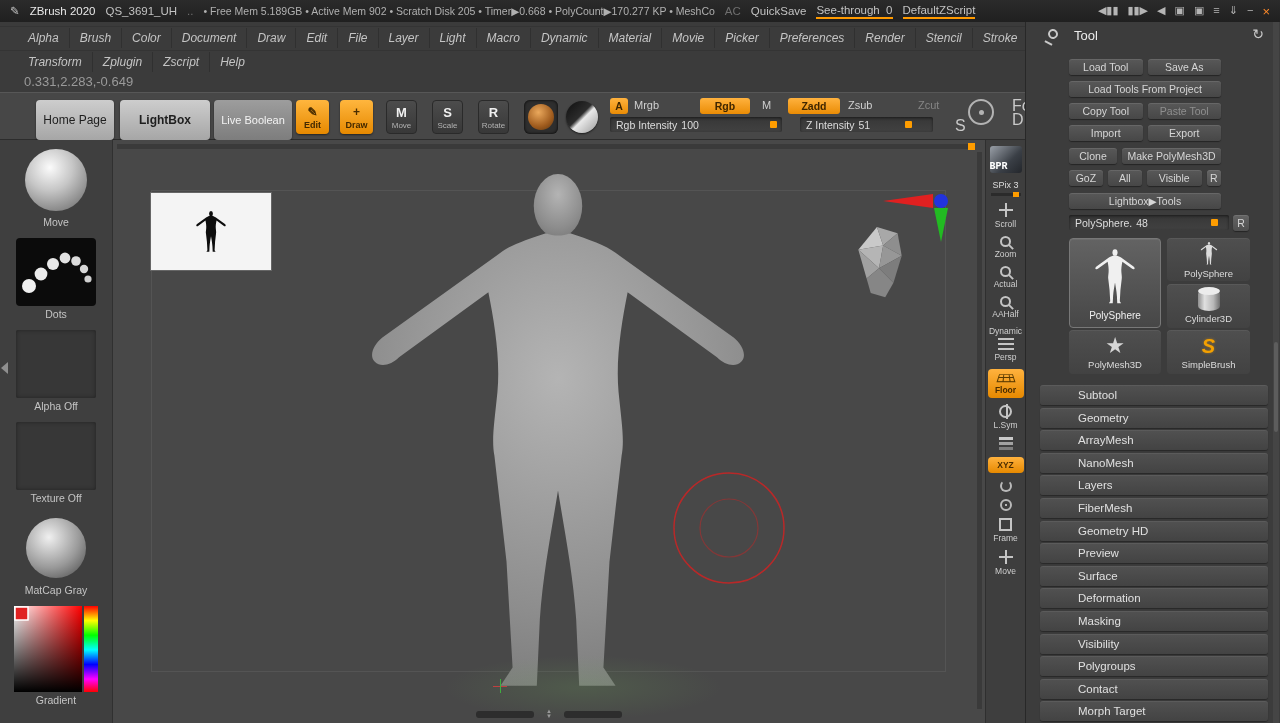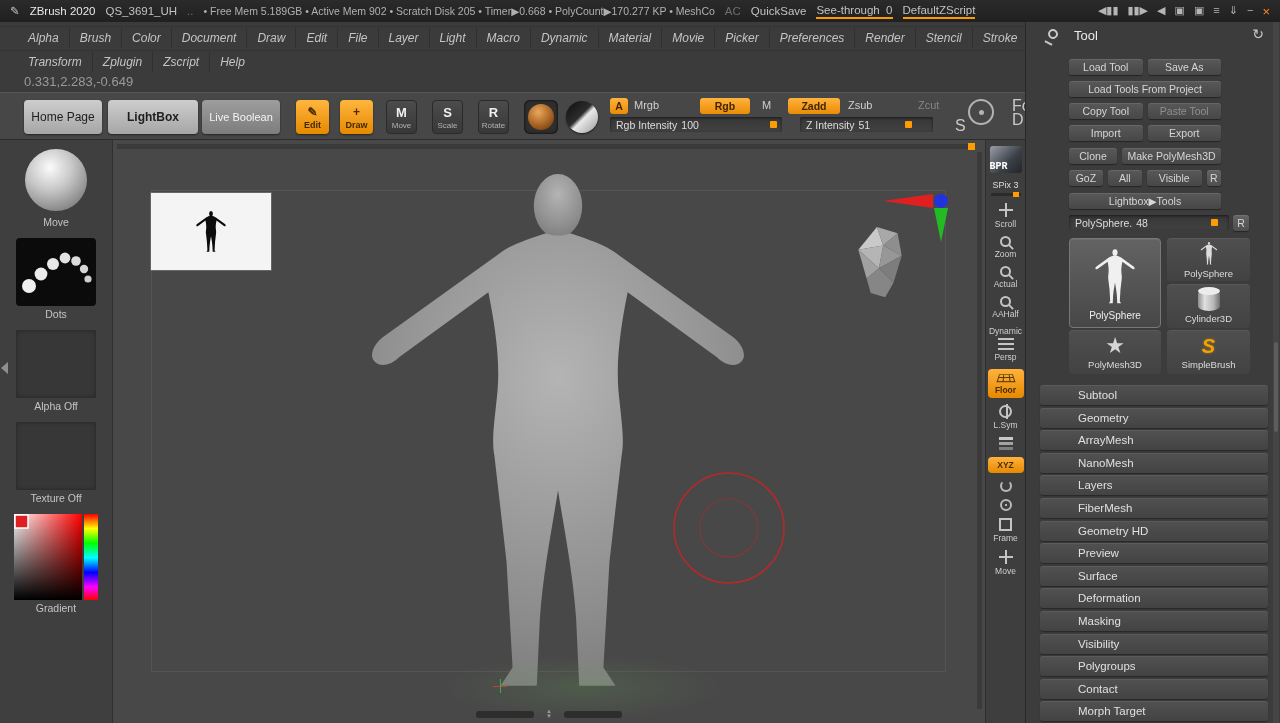--- a/index.html
+++ b/index.html
@@ -32,24 +32,25 @@
   #menurow1 { top:26px; } #menurow2 { top:50px; }
   .menu-item { padding:0 10px; border-right:1px solid rgba(0,0,0,.18); line-height:20px; }
   .menu-item:last-child { border-right:none; }
   #coords { position:absolute; left:24px; top:74px; font-size:13px; color:#9a9a9a; }
   
   #shelf {
     position:absolute; left:0; top:92px; width:1035px; height:48px;
     background:#474747; border-top:1px solid #575757; border-bottom:1px solid #2c2c2c;
   }
   .shelf-btn-light {
-    position:absolute; top:7px; height:34px; border-radius:4px;
+    position:absolute; top:7px; height:40px; border-radius:4px;
     background:linear-gradient(#cdcdcd,#a6a6a6); color:#1e1e1e; font-size:12px;
     display:flex; align-items:center; justify-content:center;
     box-shadow:0 1px 2px rgba(0,0,0,.5);
+    margin-left:12px;
   }
   .shelf-btn-mid { background:linear-gradient(#9d9d9d,#7d7d7d); color:#f3f3f3; font-size:11px; }
   .shelf-btn-orange {
     position:absolute; top:7px; height:34px; width:33px; border-radius:4px;
     background:linear-gradient(#ffb63e,#e68900); color:#432900;
     display:flex; flex-direction:column; align-items:center; justify-content:center; gap:1px;
     font-size:9px; font-weight:bold; box-shadow:0 1px 2px rgba(0,0,0,.5);
   }
   .shelf-btn-orange .g { font-size:12px; font-weight:bold; color:#4a2d00; }
   .shelf-btn-dark {
@@ -361,20 +362,26 @@
     </div>
     <div class="tray-item">
       <div class="thumb thumb-flat"></div>
       <div class="tray-label">Alpha Off</div>
     </div>
     <div class="tray-item">
       <div class="thumb thumb-flat"></div>
       <div class="tray-label">Texture Off</div>
     </div>
     <div class="tray-item">
+      <div class="thumb">
+          <div class="sphere matcap-sphere"></div>
+        </div>
+      <div class="tray-label">MatCap Gray</div>
+    </div>
+    <div class="tray-item">
       <svg width="84" height="86" viewBox="0 0 84 86">
         <defs>
           <linearGradient id="satGrad" x1="0" y1="0" x2="1" y2="0">
               <stop offset="0" stop-color="#fff"></stop>
               <stop offset="1" stop-color="#f00"></stop>
             </linearGradient>
           <linearGradient id="valGrad" x1="0" y1="0" x2="0" y2="1">
               <stop offset="0" stop-color="rgba(0,0,0,0)"></stop>
               <stop offset="1" stop-color="#000"></stop>
             </linearGradient>

